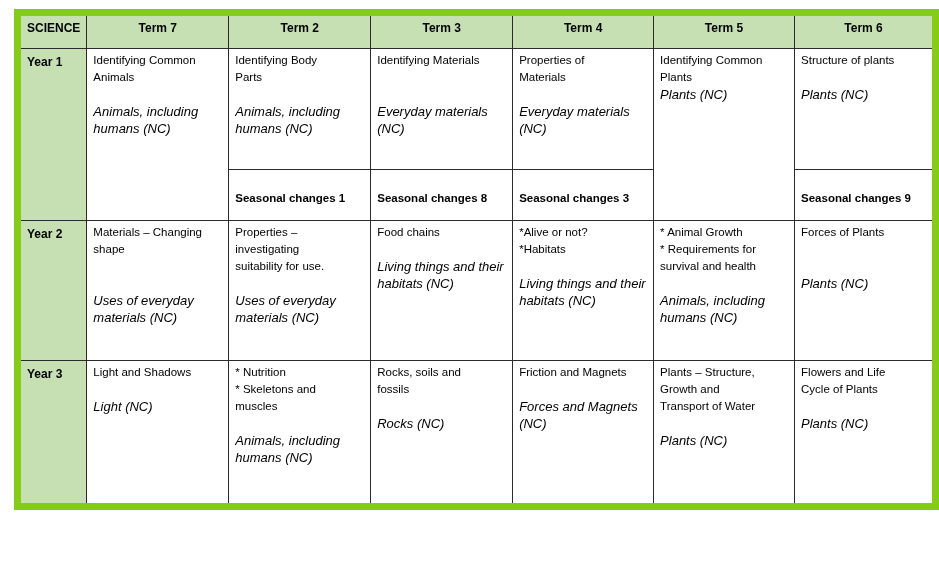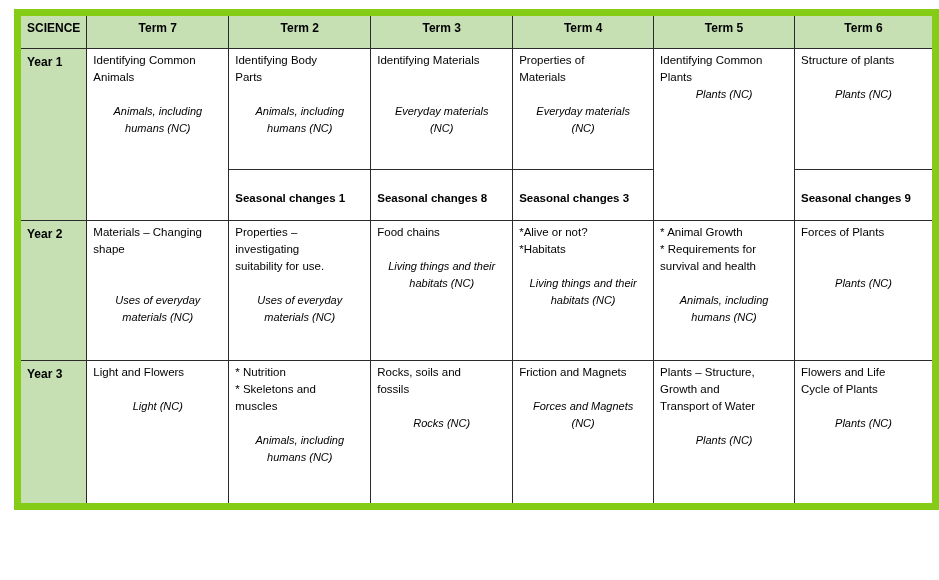--- a/index.html
+++ b/index.html
@@ -31,23 +31,22 @@
     font-size:12px;font-weight:700;text-align:center;padding-top:5px;
   }
   td.yearcell{
     font-size:12px;font-weight:700;text-align:left;padding-top:6px;
   }
   .title{
     font-weight:400;font-size:11.5px;line-height:17px;
     white-space:pre-line;
   }
   .sub{
-    font-style:italic;font-size:11px;line-height:17px;
+    font-style:italic;font-size:13px;line-height:17px;
     white-space:pre-line;
-    text-align:center;
   }
   .gap0{margin-top:0;}
   .gap1{margin-top:17px;}
   .gap2{margin-top:34px;}
   .seasonal-text{
     font-weight:700;font-size:11.5px;line-height:17px;margin-top:17px;
   }
 </style>
 </head>
 <body>
@@ -160,21 +159,21 @@
     </td>
     <td>
       <div class="title">Forces of Plants</div>
       <div class="sub gap2">Plants (NC)</div>
     </td>
   </tr>
 
   <tr class="r-y3">
     <td class="green yearcell">Year 3</td>
     <td>
-      <div class="title">Light and Flowers</div>
+      <div class="title">Light and Shadows</div>
       <div class="sub gap1">Light (NC)</div>
     </td>
     <td>
       <div class="title">* Nutrition
 * Skeletons and
 muscles</div>
       <div class="sub gap1">Animals, including
 humans (NC)</div>
     </td>
     <td>

